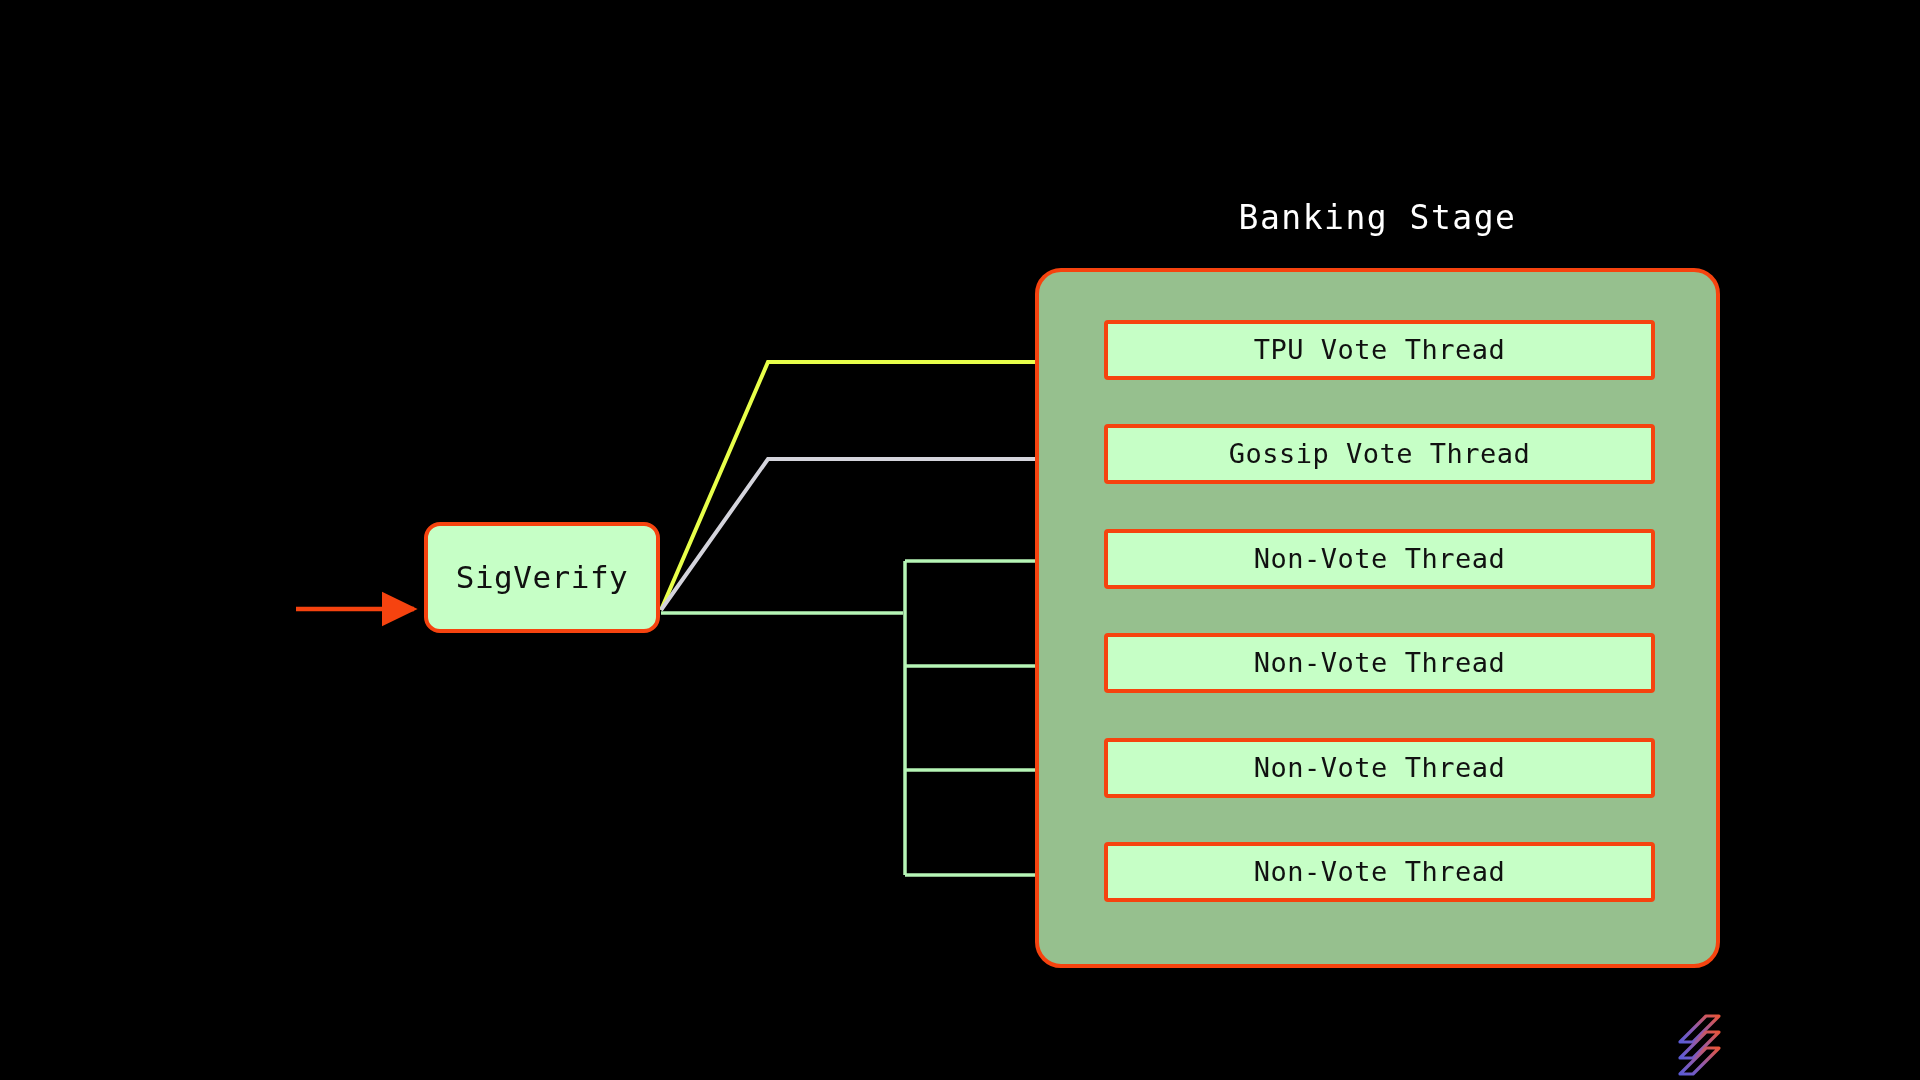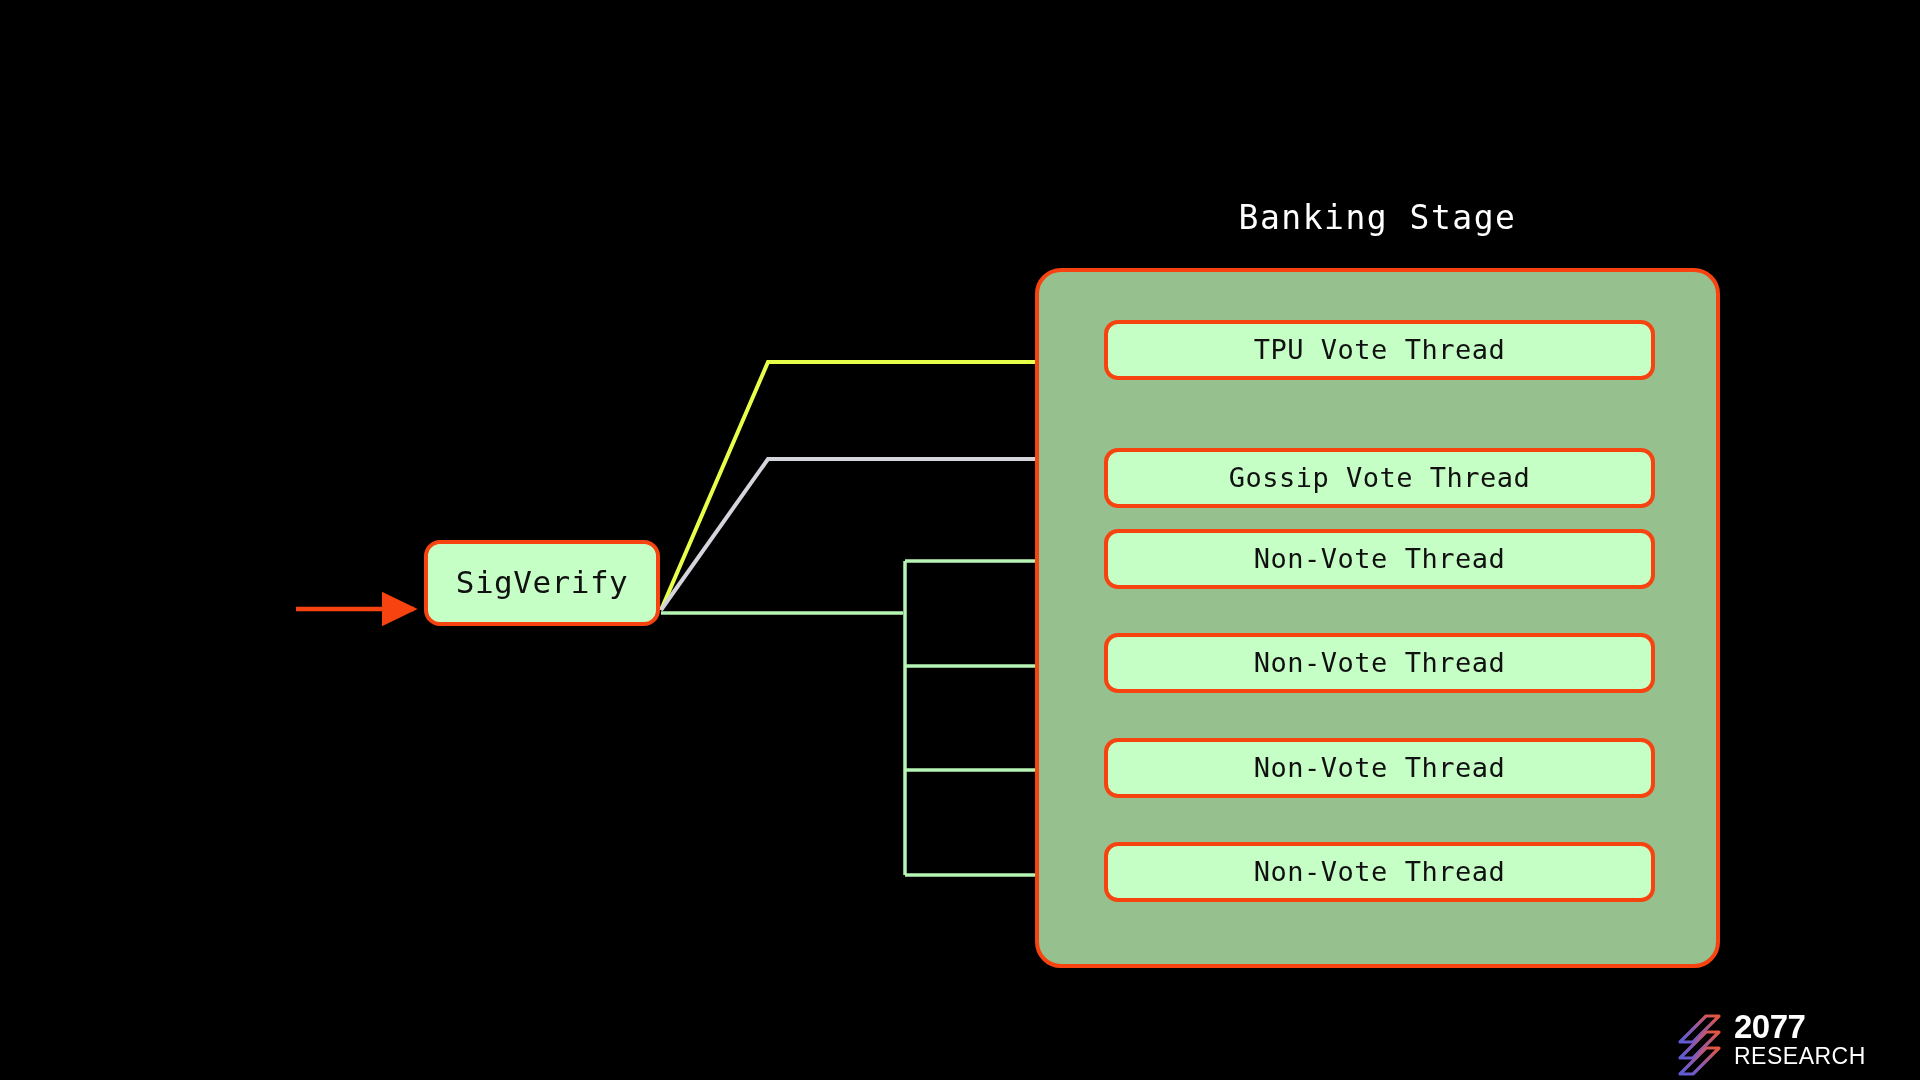--- a/index.html
+++ b/index.html
@@ -55,23 +55,23 @@
     left: 57px;
     top: 502px;
     width: 237px;
     height: 118px;
     font-size: 31px;
     border-radius: 16px;
   }
 
   #node-sigverify {
     left: 424px;
-    top: 492px;
+    top: 474px;
     width: 236px;
-    height: 86px;
+    height: 111px;
     font-size: 31px;
     border-radius: 16px;
   }
 
   
   #banking-stage-title {
     position: absolute;
     left: 1035px;
     top: 150px;
     width: 685px;
@@ -91,21 +91,21 @@
     background: #96C08E;
     border: 4px solid #F6430F;
     border-radius: 26px;
   }
 
   .thread-box {
     left: 1104px;
     width: 551px;
     height: 60px;
     font-size: 27px;
-    border-radius: 14px;
+    border-radius: 4px;
     border-width: 4px;
   }
 
   
   #logo {
     position: absolute;
     left: 1672px;
     top: 962px;
     width: 200px;
     height: 80px;
@@ -180,40 +180,36 @@
     <path d="M 905 722 L 1090 722" fill="none" stroke="#B6F5B6" stroke-width="3.5" marker-end="url(#ah-green)"></path>
     <path d="M 905 827 L 1090 827" fill="none" stroke="#B6F5B6" stroke-width="3.5" marker-end="url(#ah-green)"></path>
   </svg>
 
   <div id="banking-stage-title">Banking Stage</div>
 
   <div id="banking-stage-panel"></div>
 
   <div class="node thread-box" style="top:272px">TPU Vote Thread</div>
 
-  <div class="node thread-box" style="top:400px">Gossip Vote Thread</div>
+  <div class="node thread-box" style="top:376px">Gossip Vote Thread</div>
 
   <div class="node thread-box" style="top:481px">Non-Vote Thread</div>
 
   <div class="node thread-box" style="top:585px">Non-Vote Thread</div>
 
   <div class="node thread-box" style="top:690px">Non-Vote Thread</div>
 
   <div class="node thread-box" style="top:794px">Non-Vote Thread</div>
 
 
   <div class="node" id="node-sigverify">SigVerify</div>
 
   <div id="logo">
     <svg id="logo-mark" viewBox="0 0 56 70" width="56" height="70">
       <g fill="none" stroke="url(#logo-grad)" stroke-width="3.2" stroke-linejoin="round">
         <path d="M 8 30 L 34 4 L 47 4 L 21 30 Z"></path>
         <path d="M 8 46 L 34 20 L 47 20 L 21 46 Z"></path>
         <path d="M 8 62 L 34 36 L 47 36 L 21 62 Z"></path>
       </g>
     </svg>
-    <div id="logo-text">
-      <span id="logo-2077">2077</span>
-      <span id="logo-research">RESEARCH</span>
-    </div>
   </div>
 
 </div>
 
 </body></html>

